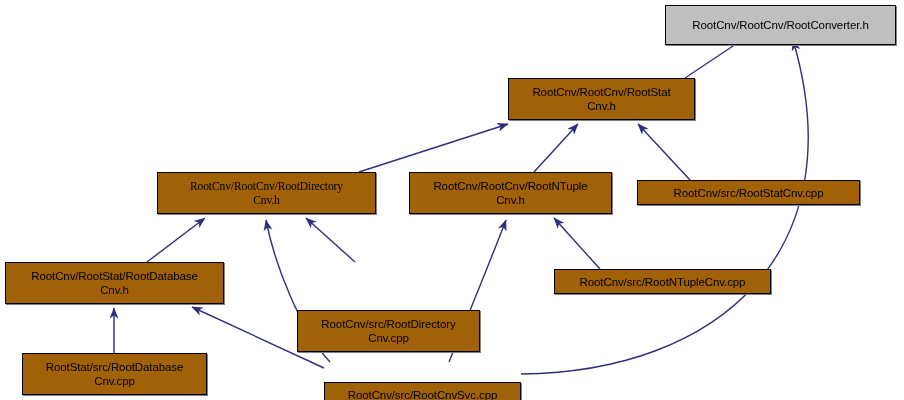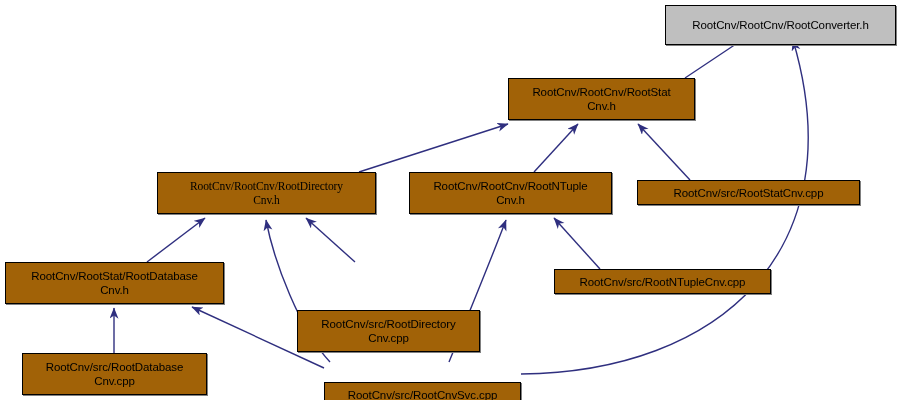--- a/index.html
+++ b/index.html
@@ -75,17 +75,17 @@
       <div class="node" style="left: 157px; top: 172px; width: 219px; height: 42px; font-family: Liberation Serif, serif;"><span class="lbl">RootCnv/RootCnv/RootDirectory
 Cnv.h</span></div>
       <div class="node" style="left: 409px; top: 172px; width: 203px; height: 42px;"><span class="lbl">RootCnv/RootCnv/RootNTuple
 Cnv.h</span></div>
       <div class="node" style="left: 637px; top: 180px; width: 223px; height: 25px;"><span class="lbl">RootCnv/src/RootStatCnv.cpp</span></div>
       <div class="node" style="left: 5px; top: 262px; width: 219px; height: 42px;"><span class="lbl">RootCnv/RootStat/RootDatabase
 Cnv.h</span></div>
       <div class="node" style="left: 297px; top: 262px; width: 183px; height: 42px; margin-top: 48px;"><span class="lbl">RootCnv/src/RootDirectory
 Cnv.cpp</span></div>
       <div class="node" style="left: 554px; top: 269px; width: 217px; height: 25px;"><span class="lbl">RootCnv/src/RootNTupleCnv.cpp</span></div>
-      <div class="node" style="left: 22px; top: 353px; width: 185px; height: 42px;"><span class="lbl">RootCnv/src/RootDatabase
+      <div class="node" style="left: 22px; top: 353px; width: 185px; height: 42px;"><span class="lbl">RootStat/src/RootDatabase
 Cnv.cpp</span></div>
       <div class="node" style="left: 324px; top: 382px; width: 197px; height: 25px;"><span class="lbl">RootCnv/src/RootCnvSvc.cpp</span></div>
     </div>
 </div>
 
 </body></html>

